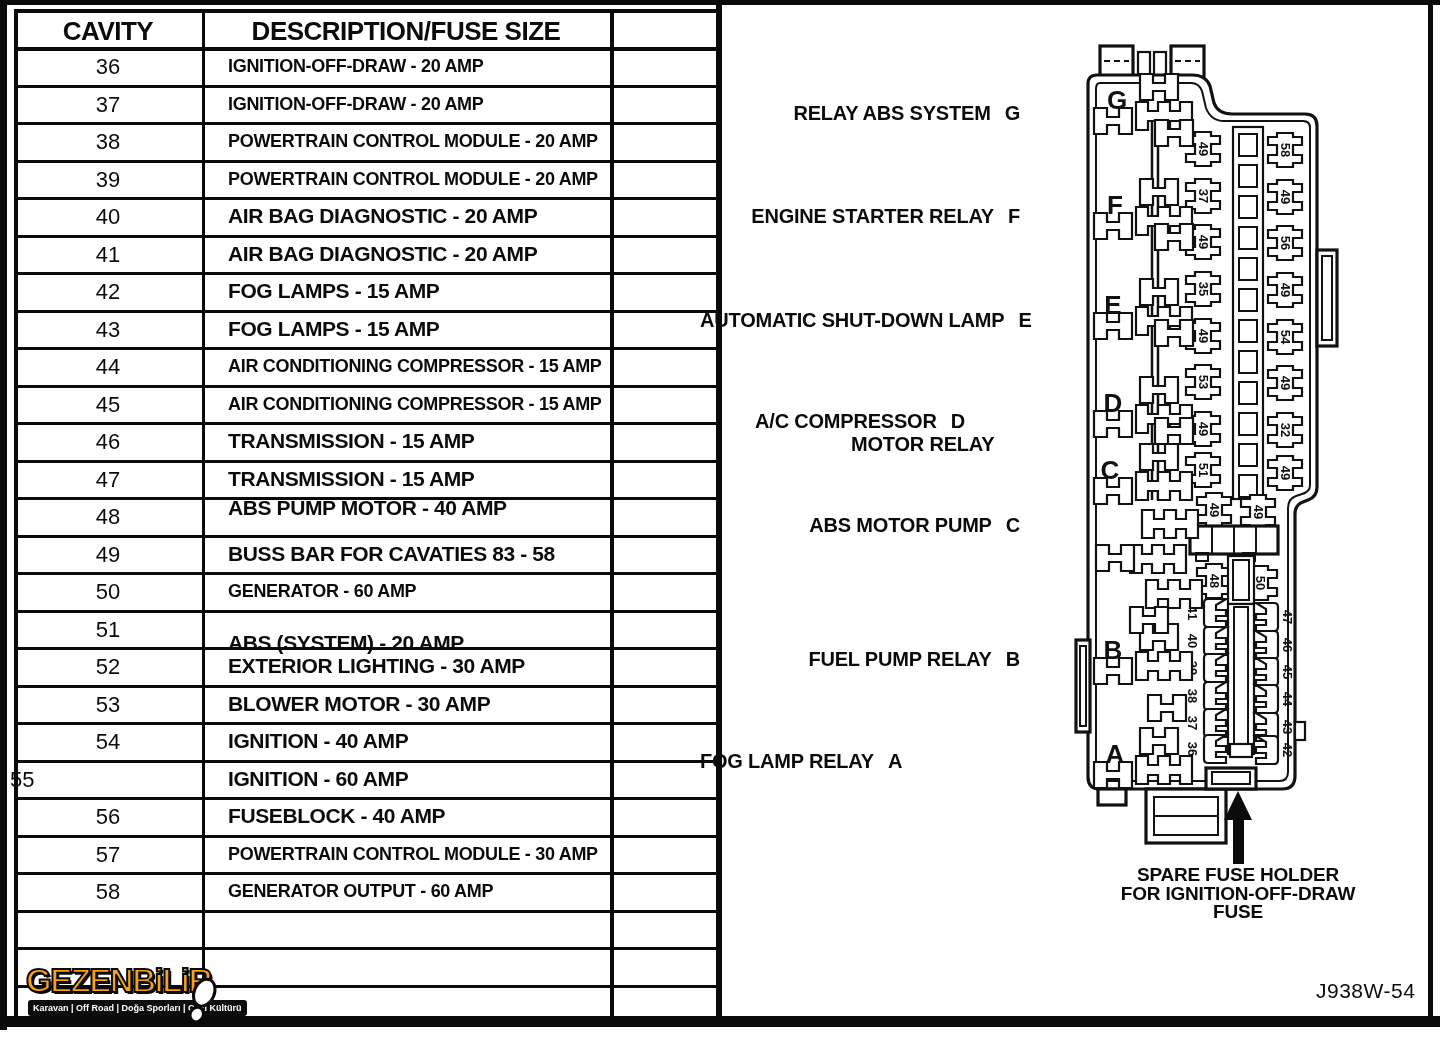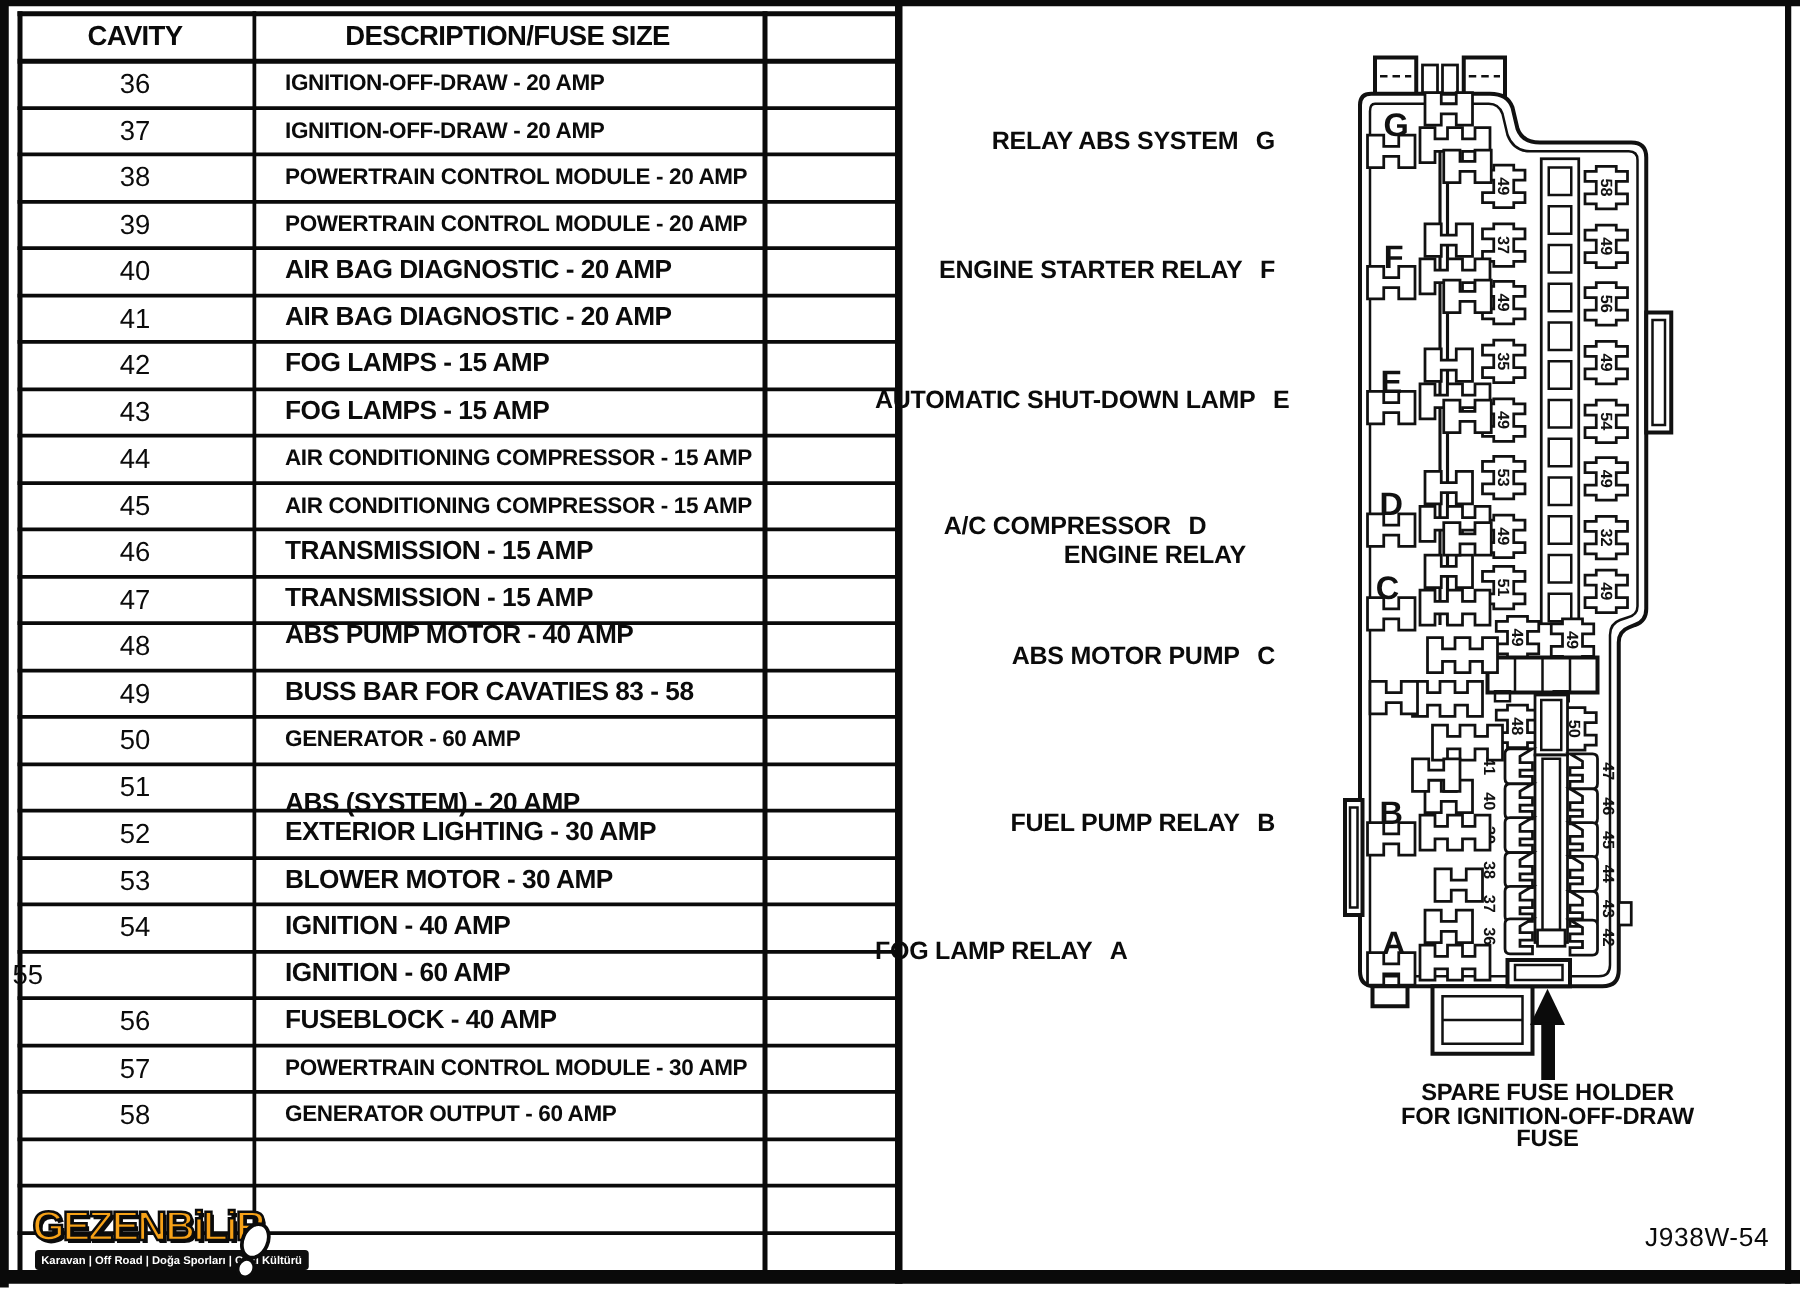--- a/index.html
+++ b/index.html
@@ -5,21 +5,21 @@
   html,body{margin:0;padding:0;}
   body{
     width:1440px;height:1040px;position:relative;overflow:hidden;
     background:#ffffff;color:#0b0b0b;
     font-family:"Liberation Sans",sans-serif;
     -webkit-font-smoothing:antialiased;
   }
   .abs{position:absolute;}
   .ln-h{position:absolute;background:#0a0a0a;}
   .ln-v{position:absolute;background:#0a0a0a;}
-  .hdr{font-weight:bold;font-size:22px;letter-spacing:-0.5px;}
+  .hdr{font-weight:bold;font-size:26px;letter-spacing:-0.5px;}
   .cav{font-size:22px;font-weight:400;letter-spacing:0px;}
   .desc-large{font-size:21px;font-weight:bold;letter-spacing:-0.4px;}
   .desc-small{font-size:18px;font-weight:bold;letter-spacing:-0.3px;}
   .rowtxt{position:absolute;display:block;}
   .relay-label{position:absolute;font-size:20px;font-weight:bold;letter-spacing:-0.2px;white-space:nowrap;}
   .relay-letter{display:inline-block;margin-left:14px;}
   .spare{position:absolute;left:1100px;top:866px;width:276px;text-align:center;
          font-size:19px;font-weight:bold;line-height:18.5px;letter-spacing:-0.2px;}
   .figcode{position:absolute;left:1316px;top:979px;font-size:21px;font-weight:500;letter-spacing:0.5px;}
   
@@ -136,21 +136,21 @@
     <div class="rowtxt cav" style="left:14px;top:916.5px;width:188px;text-align:center;"></div>
     <div class="rowtxt desc-small" style="left:228px;top:918.5px;width:380px;"></div>
     <div class="rowtxt cav" style="left:14px;top:954px;width:188px;text-align:center;"></div>
     <div class="rowtxt desc-small" style="left:228px;top:956px;width:380px;"></div>
   </div>
 <div id="labels-layer">
     <div class="relay-label" style="left:700px;top:102px;width:320px;text-align:right;"><span>RELAY ABS SYSTEM</span><span class="relay-letter">G</span></div>
     <div class="relay-label" style="left:700px;top:205px;width:320px;text-align:right;"><span>ENGINE STARTER RELAY</span><span class="relay-letter">F</span></div>
     <div class="relay-label" style="left:700px;top:309px;width:320px;text-align:right;"><span>AUTOMATIC SHUT-DOWN LAMP</span><span class="relay-letter">E</span></div>
     <div class="relay-label" style="left:700px;top:410px;width:320px;text-align:center;"><span>A/C COMPRESSOR</span><span class="relay-letter">D</span></div>
-    <div class="relay-label" style="left:851px;top:433px;">ENGINE RELAY</div>
+    <div class="relay-label" style="left:851px;top:433px;">MOTOR RELAY</div>
     <div class="relay-label" style="left:700px;top:514px;width:320px;text-align:right;"><span>ABS MOTOR PUMP</span><span class="relay-letter">C</span></div>
     <div class="relay-label" style="left:700px;top:648px;width:320px;text-align:right;"><span>FUEL PUMP RELAY</span><span class="relay-letter">B</span></div>
     <div class="relay-label" style="left:700px;top:750px;width:320px;text-align:left;"><span>FOG LAMP RELAY</span><span class="relay-letter">A</span></div>
   </div>
 <div id="svg-layer">
     <svg class="abs" style="left:1040px;top:35px" width="400" height="850" viewBox="1040 35 400 850">
       <rect class="ln3" x="1100" y="46" width="33" height="32"></rect>
         <rect class="ln3" x="1171" y="46" width="33" height="32"></rect>
         <rect class="ln" x="1138" y="52" width="12" height="26"></rect>
         <rect class="ln" x="1154" y="52" width="12" height="26"></rect>

